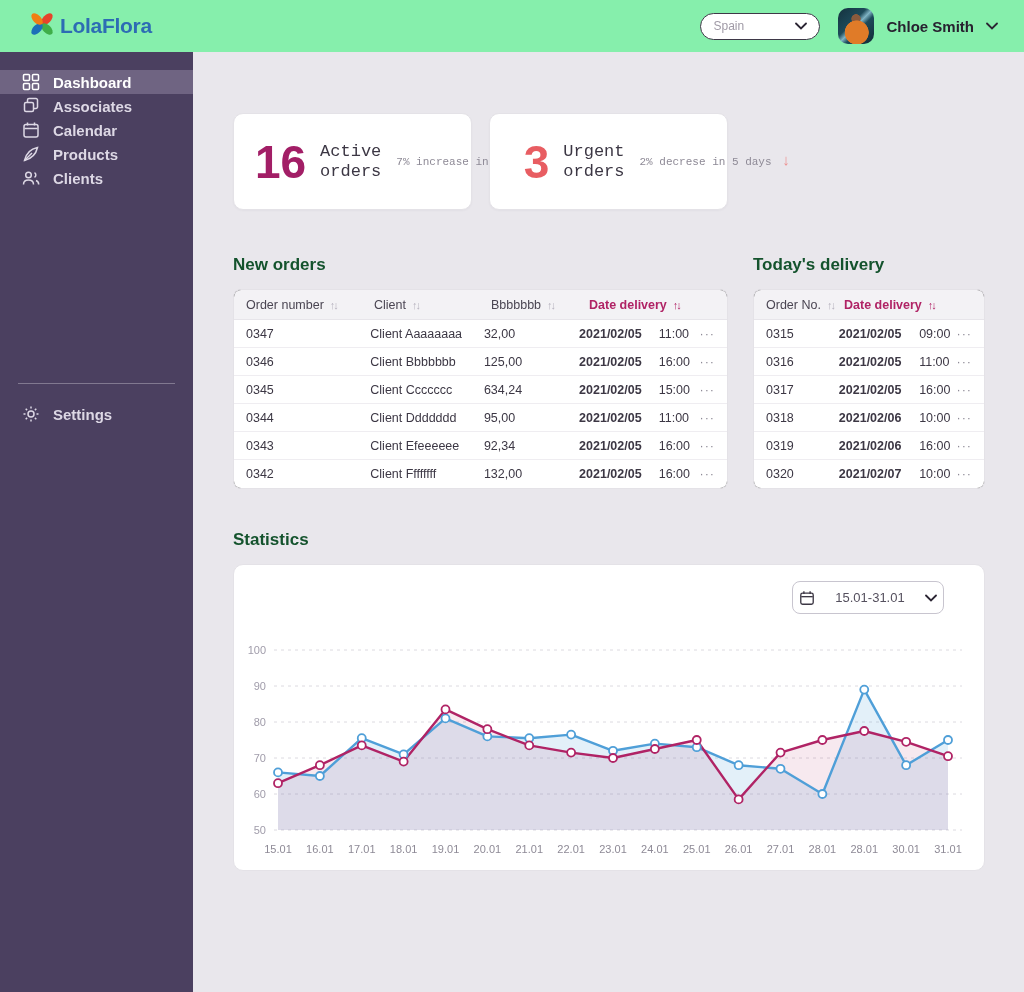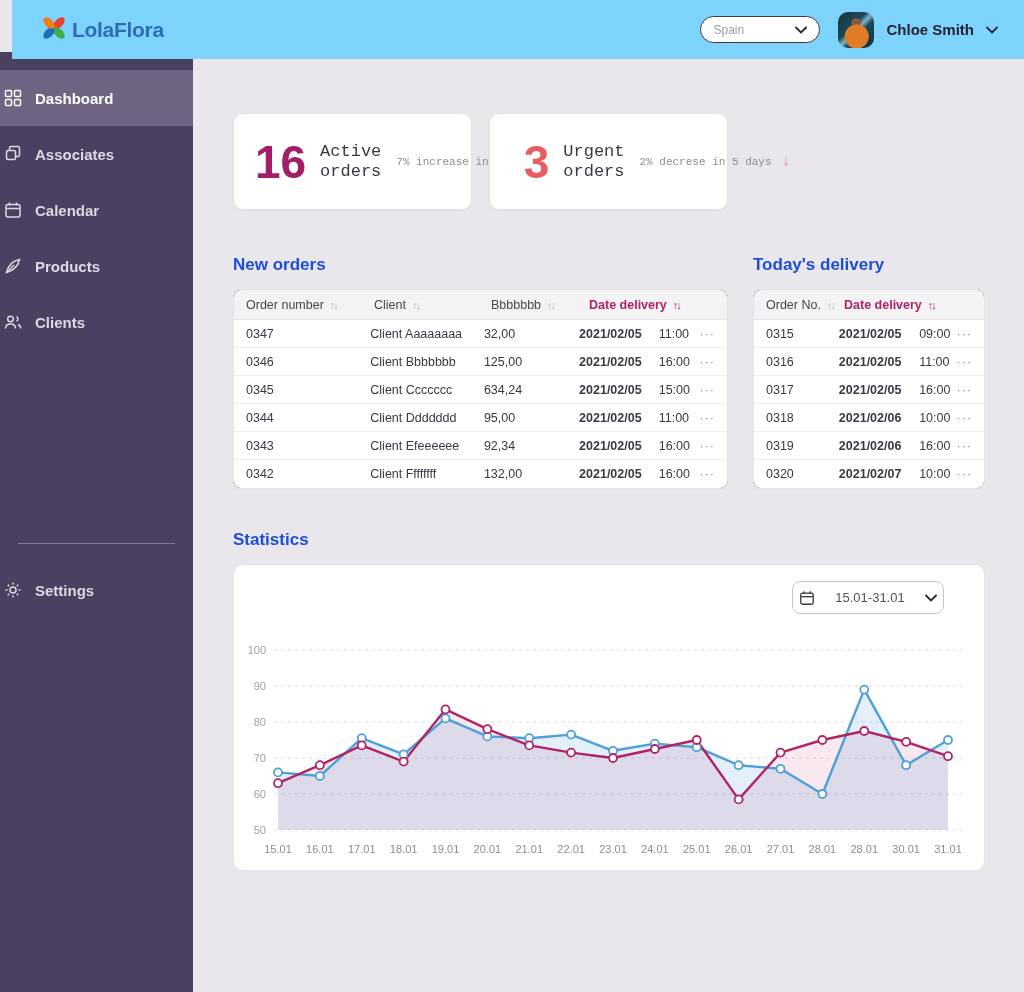--- a/index.html
+++ b/index.html
@@ -1,59 +1,59 @@
 <!DOCTYPE html>
 <html><head>
 <meta charset="utf-8">
 <style>
   * { margin:0; padding:0; box-sizing:border-box; }
   html,body { width:1024px; height:992px; }
   body { font-family:"Liberation Sans", sans-serif; background:#e9e7ec; overflow:hidden; }
   .app { position:relative; width:1024px; height:992px; }
 
   
-  .topbar { position:absolute; top:0; left:12px; right:0; height:59px; background:#7dd3fc; display:flex; align-items:center; justify-content:space-between; padding:0 26px 0 28px; z-index:5; }
+  .topbar { position:absolute; top:0; left:0; right:0; height:52px; background:#86efac; display:flex; align-items:center; justify-content:space-between; padding:0 26px 0 28px; z-index:5; }
   .logo { display:flex; align-items:center; gap:4px; }
   .logo-text { font-size:21px; font-weight:700; color:#2d6cb4; letter-spacing:-0.3px; }
   .topbar-right { display:flex; align-items:center; gap:18px; }
   .country-select { display:flex; align-items:center; justify-content:space-between; width:120px; height:27px; border:1px solid #3e3847; border-radius:14px; padding:0 12px; background:#fff; cursor:pointer; }
   .country-select span { font-size:12px; color:#a09aa6; }
   .user-chip { display:flex; align-items:center; gap:12px; cursor:pointer; }
   .avatar { width:36px; height:36px; border-radius:10px;
      background:
        radial-gradient(circle at 52% 68%, #e07b28 0 38%, transparent 40%),
        radial-gradient(circle at 50% 30%, #8a5a3c 0 14%, transparent 16%),
        linear-gradient(135deg, #15323e 0%, #1d4a5a 40%, #7fb3c4 50%, #1d4a5a 60%, #122b36 100%);
   }
   .user-name { font-size:15px; font-weight:700; color:#27212f; }
 
   
   .sidebar { position:absolute; top:52px; left:0; bottom:0; width:193px; background:#4b4060; padding-top:18px; display:flex; flex-direction:column; }
-  .side-item { display:flex; align-items:center; gap:13px; height:56px; padding:0 0 0 4px; color:#ddd8e5; font-size:15px; font-weight:600; cursor:pointer; }
+  .side-item { display:flex; align-items:center; gap:13px; height:24px; padding:0 0 0 22px; color:#ddd8e5; font-size:15px; font-weight:600; cursor:pointer; }
   .side-item.active { background:#6f6482; color:#ffffff; }
   .side-item svg { flex:0 0 auto; }
   .side-divider { height:1px; background:rgba(255,255,255,0.3); margin:18px 18px; }
   .side-spacer { height:175px; }
 
   
   .main { position:absolute; left:193px; top:52px; right:0; bottom:0; background:#e9e7ec; padding:61px 40px 8px 40px; overflow:hidden; }
 
   
   .cards-row { display:flex; gap:17px; }
   .stat-card { position:relative; width:239px; height:97px; background:#fff; border-radius:10px; border:1px solid #e4e2e7; display:flex; align-items:center; justify-content:center; gap:14px; box-shadow:0 1px 2px rgba(60,50,80,0.04); }
   .stat-value { font-size:46px; font-weight:700; line-height:1; }
   .stat-text { display:flex; gap:15px; max-width:130px;font-family:Liberation Mono, monospace; }
   .stat-label { font-size:17px; color:#3c3744; line-height:1.15; }
   .stat-sub { font-size:11px; color:#8e8a96; display:flex; align-items:center; gap:10px; white-space:nowrap; }
   .trend { font-size:15px; font-weight:700; }
   .info-icon { position:absolute; right:12px; bottom:10px; width:16px; height:16px; border:1px solid #8e8a96; border-radius:50%; color:#8e8a96; font-size:11px; line-height:14px; text-align:center; font-style:italic; font-family:"Liberation Serif", serif; }
 
   
   .tables-row { display:flex; gap:25px; margin-top:45px; }
-  .section-title { font-size:17px; font-weight:700; color:#1d4ed8; margin-bottom:14px; }
+  .section-title { font-size:17px; font-weight:700; color:#14532d; margin-bottom:14px; }
   .table-card { background:#404040; border-radius:8px; border:1px solid #e4e2e7; overflow:hidden; }
   .orders-table { width:495px; }
   .delivery-table { width:232px; }
   .t-head { display:flex; align-items:center; background:#f3f2f5; height:30px; border-bottom:1px solid #e7e5ea; font-size:12.5px; color:#4a4552; }
   .t-row { display:flex; align-items:center; height:28px; border-bottom:1px solid #efedf1; font-size:12.5px; color:#3c3744; background:#fff; }
   .t-row:last-child { border-bottom:none; }
   .sort { color:#b7b3bf; font-size:11px; letter-spacing:-2px; margin-left:6px; }
   .sort-active { color:#b02365; font-weight:700; }
   .col-sorted { color:#b02365; font-weight:600; }
   .c-ordernum { width:140px; padding-left:12px; }

